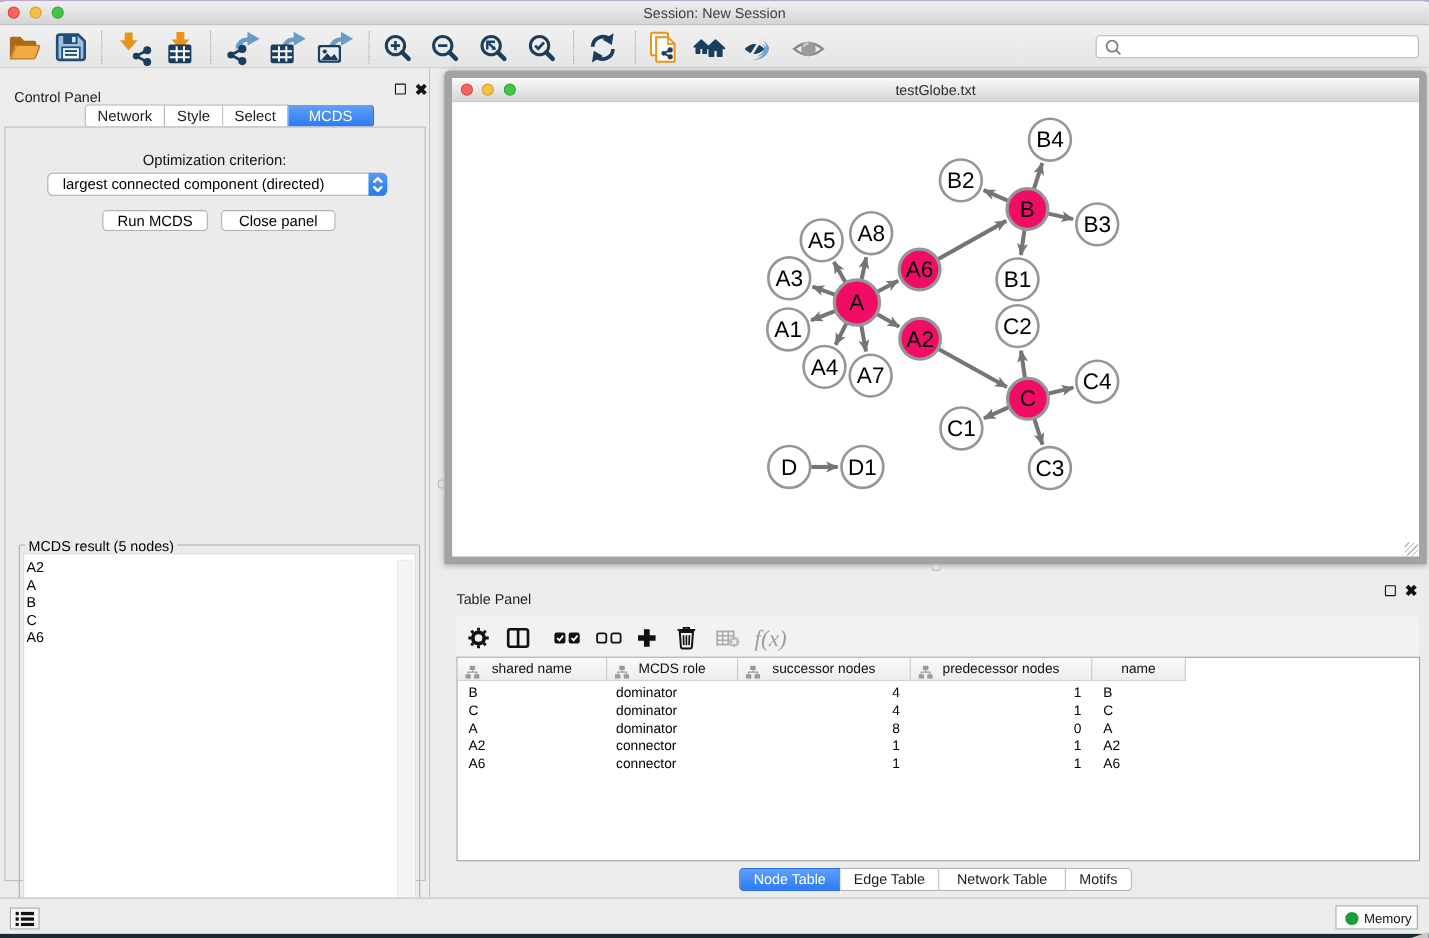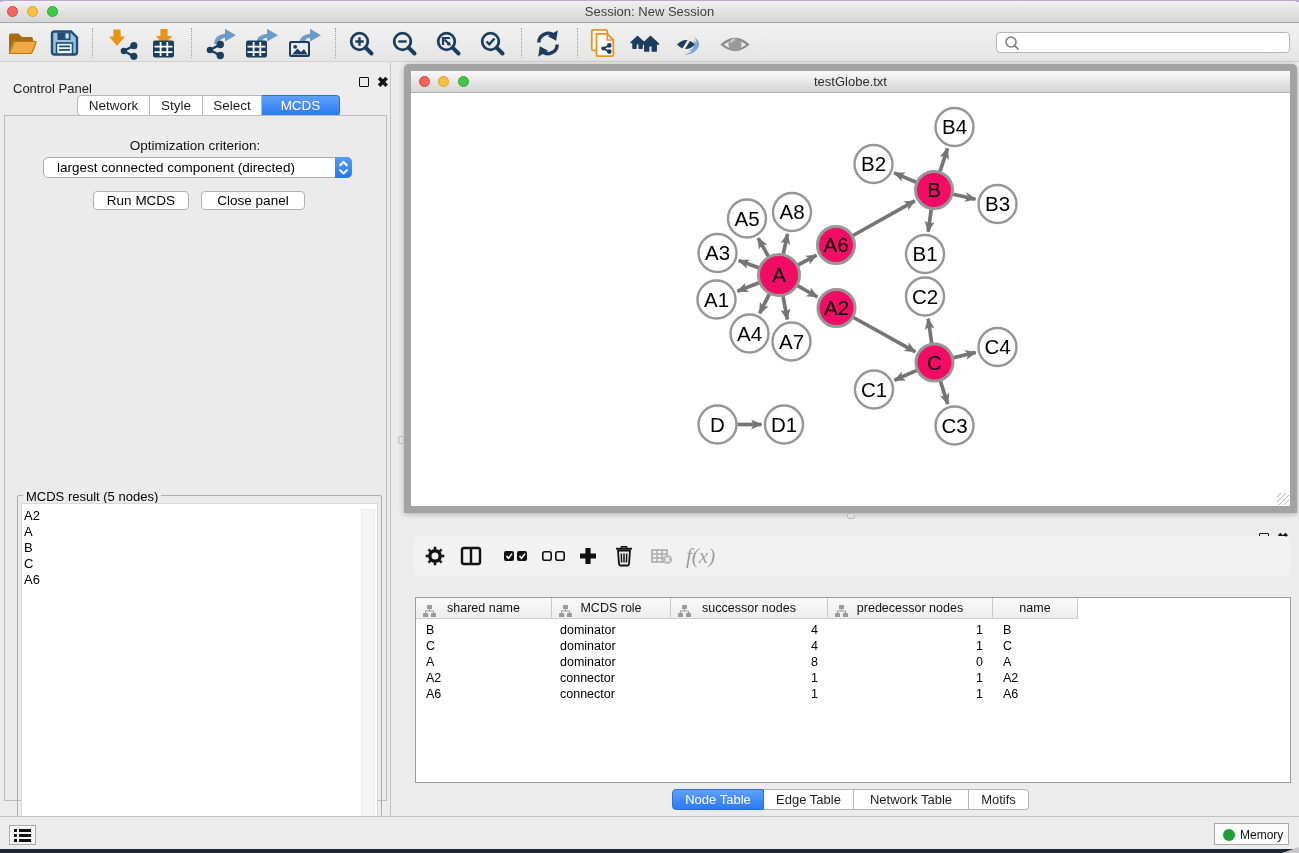--- a/index.html
+++ b/index.html
@@ -52,21 +52,21 @@
 #mcdslist .item { padding-left:2px; font-size:13px; height:16px; line-height:16px; color:#000; }
 #mcdslist .sbar { position:absolute; right:2px; top:5px; width:14px; height:311px; background:#f5f5f5; border:1px solid #ececec; }
 #netwin { left:404px; top:64px; width:893px; height:449px; background:#fff; border:7px solid #a3a3a3;
   border-radius:5px 5px 0 0; box-shadow:0 1px 6px rgba(0,0,0,0.25); }
 #nettitle { position:absolute; left:0; top:0; width:100%; height:22px;
   background:linear-gradient(#fafafa,#d4d4d4); border-bottom:1px solid #b0b0b0; border-radius:5px 5px 0 0; }
 #nettitle .title { width:100%; text-align:center; line-height:22px; font-size:13px; color:#2e2e2e; }
 #grip { position:absolute; right:1px; bottom:1px; width:12px; height:12px;
   background:repeating-linear-gradient(135deg, transparent 0 2.5px, #b5b5b5 2.5px 3.5px); }
 #tpanel { left:395px; top:518px; width:904px; height:298px; background:#ececec; }
-#ttoolbar { position:absolute; left:19px; top:18px; width:876px; height:40px; background:#f2f2f2; border-radius:6px; }
+#ttoolbar { position:absolute; left:19px; top:42px; width:876px; height:40px; background:#f2f2f2; border-radius:6px; }
 #ttable { position:absolute; left:20px; top:79px; width:876px; height:186px; background:#fff; border:1px solid #9d9d9d; }
 #thead { position:absolute; left:0; top:0; width:662px; height:21px; background:linear-gradient(#fafafa,#ededed);
   border-bottom:1px solid #cfcfcf; font-size:12.5px; color:#111; }
 .hcell { position:absolute; top:0; height:21px; border-right:1px solid #c9c9c9; text-align:center; line-height:21px; }
 .trow { position:absolute; font-size:12.5px; color:#000; height:16px; line-height:16px; width:100%; }
 .tc { position:absolute; }
 .num { text-align:right; }
 #ttabs { position:absolute; left:277px; top:271px; height:21px; display:flex; font-size:13px;justify-content:center; }
 #ttabs .tab { background:#fff; border:1px solid #b4b4b4; border-left:none; color:#1c1c1c;
   display:flex; align-items:center; justify-content:center; }

